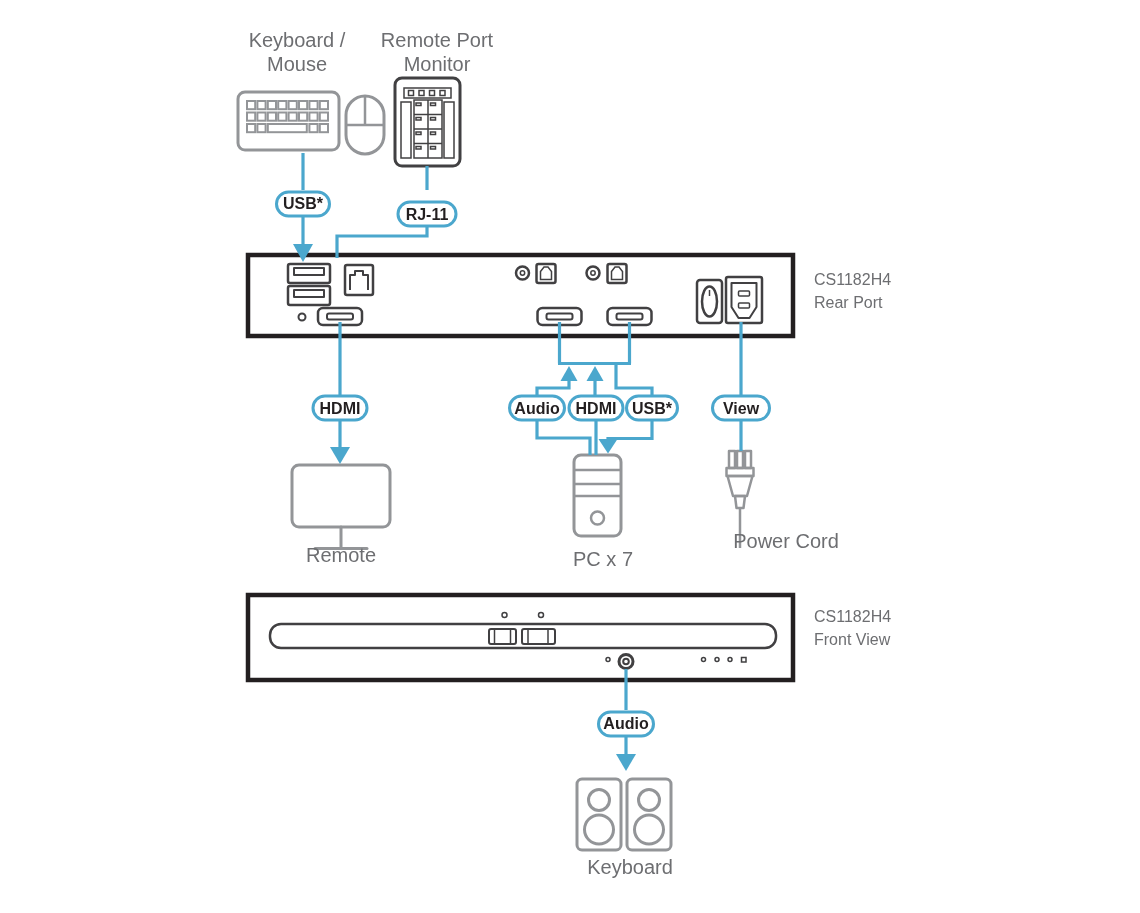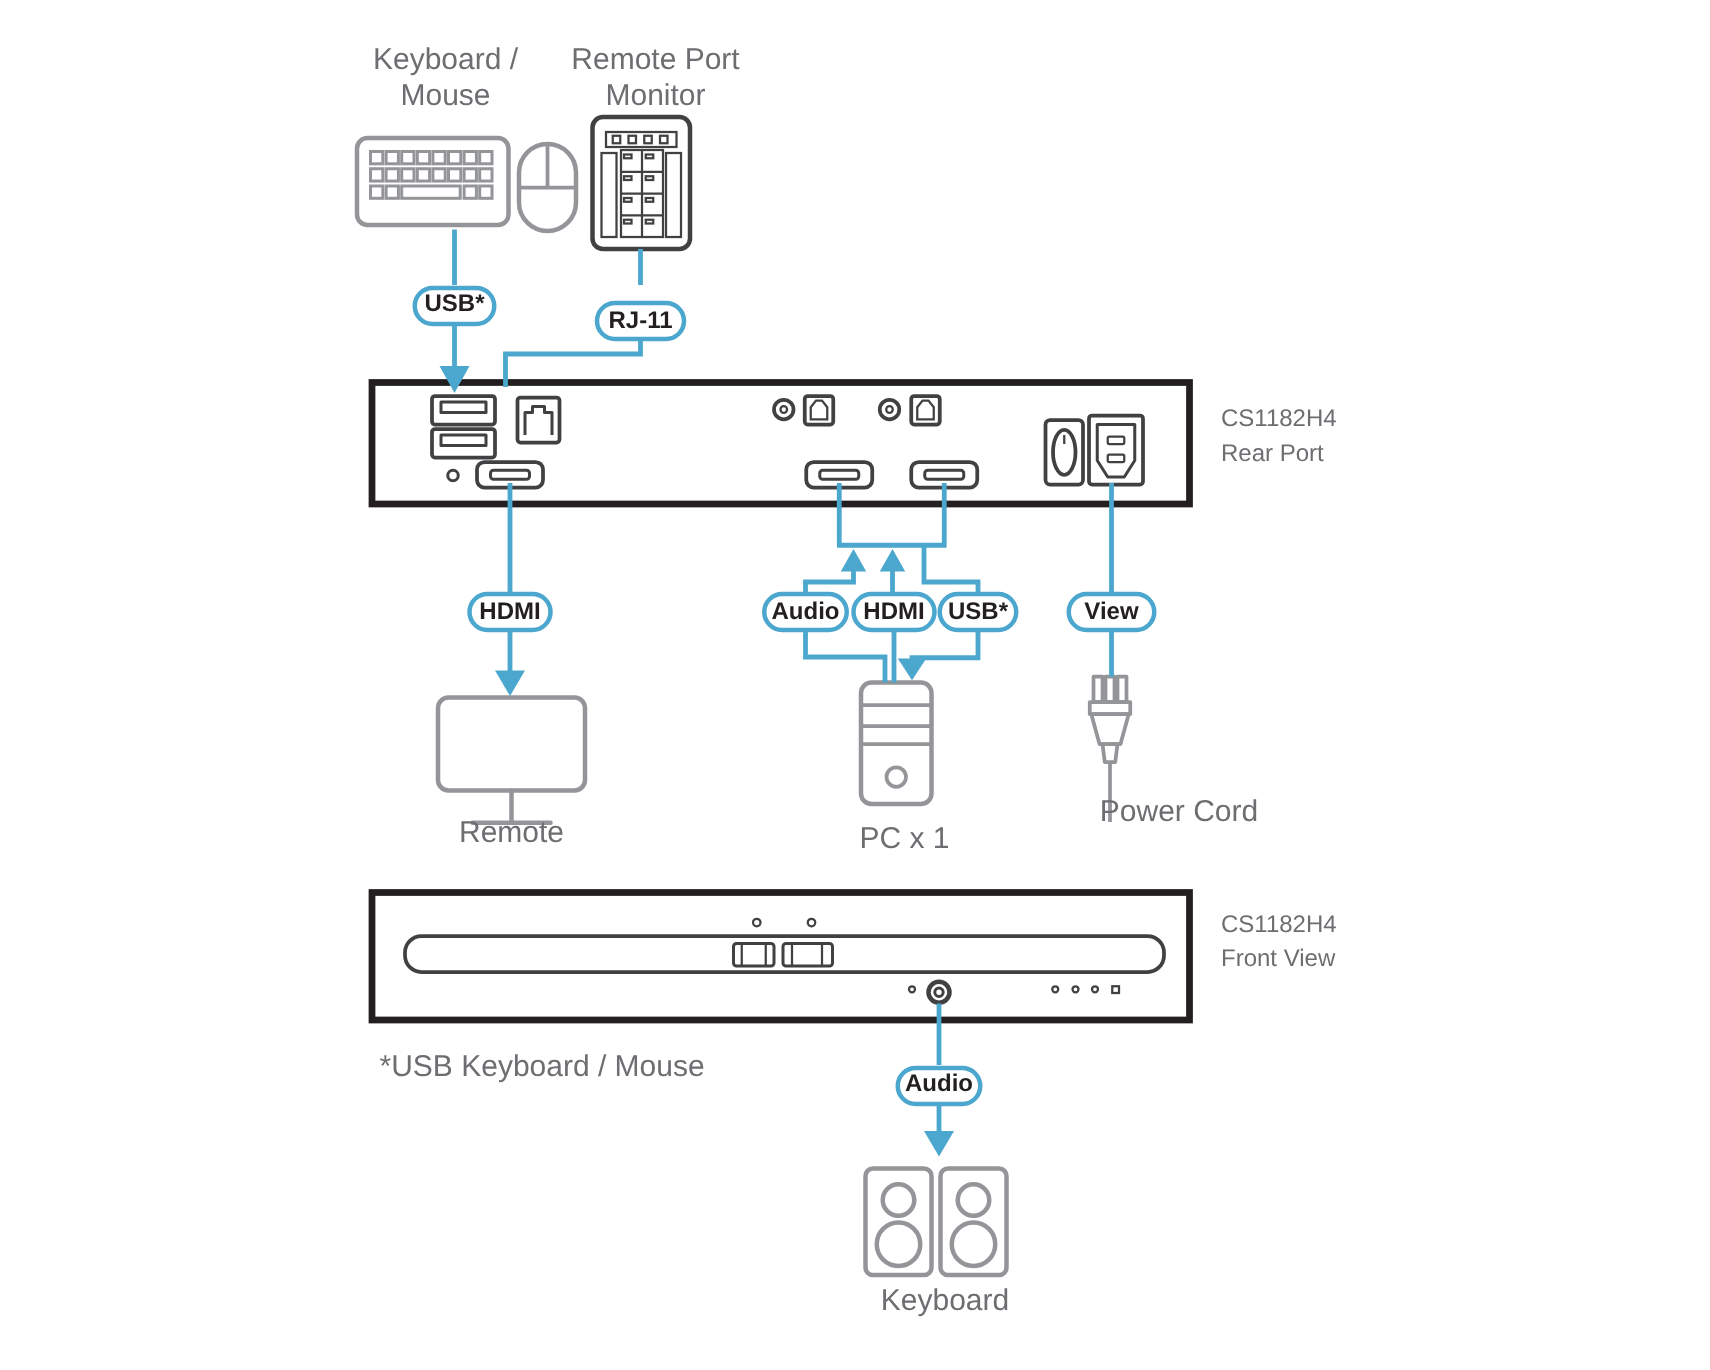--- a/index.html
+++ b/index.html
@@ -252,23 +252,22 @@
   <div class="title" style="left:814px;top:268px">
     <span>CS1182H4</span>
     <span>Rear Port</span>
   </div>
   <div class="title" style="left:814px;top:605px">
     <span>CS1182H4</span>
     <span>Front View</span>
   </div>
 
   <div class="lbl" style="left:341px;top:543px;transform:translateX(-50%)">Remote</div>
-  <div class="lbl" style="left:603px;top:547px;transform:translateX(-50%)">PC x 1</div>
+  <div class="lbl" style="left:603px;top:547px;transform:translateX(-50%)">PC x 7</div>
   <div class="lbl" style="left:786px;top:529px;transform:translateX(-50%)">Power Cord</div>
-  <div class="lbl" style="left:253px;top:699px">*USB Keyboard / Mouse</div>
   <div class="lbl" style="left:630px;top:855px;transform:translateX(-50%)">Keyboard</div>
 
   <div class="pill" style="left:303px;top:203.5px;width:56px">USB*</div>
   <div class="pill" style="left:427px;top:214px;width:61px">RJ-11</div>
   <div class="pill" style="left:340px;top:408px;width:57px">HDMI</div>
   <div class="pill" style="left:537px;top:408px;width:58px">Audio</div>
   <div class="pill" style="left:596px;top:408px;width:57px">HDMI</div>
   <div class="pill" style="left:652px;top:408px;width:54px">USB*</div>
   <div class="pill" style="left:741px;top:408px;width:60px">View</div>
   <div class="pill" style="left:626px;top:723.5px;width:58px">Audio</div>

